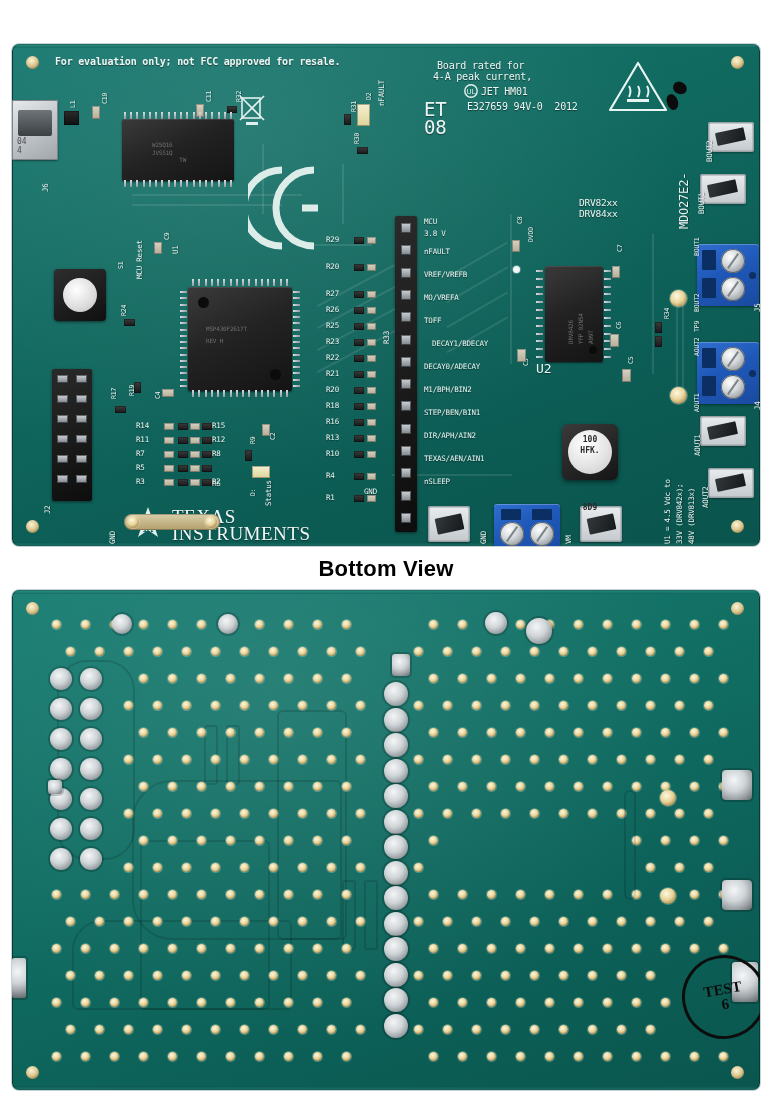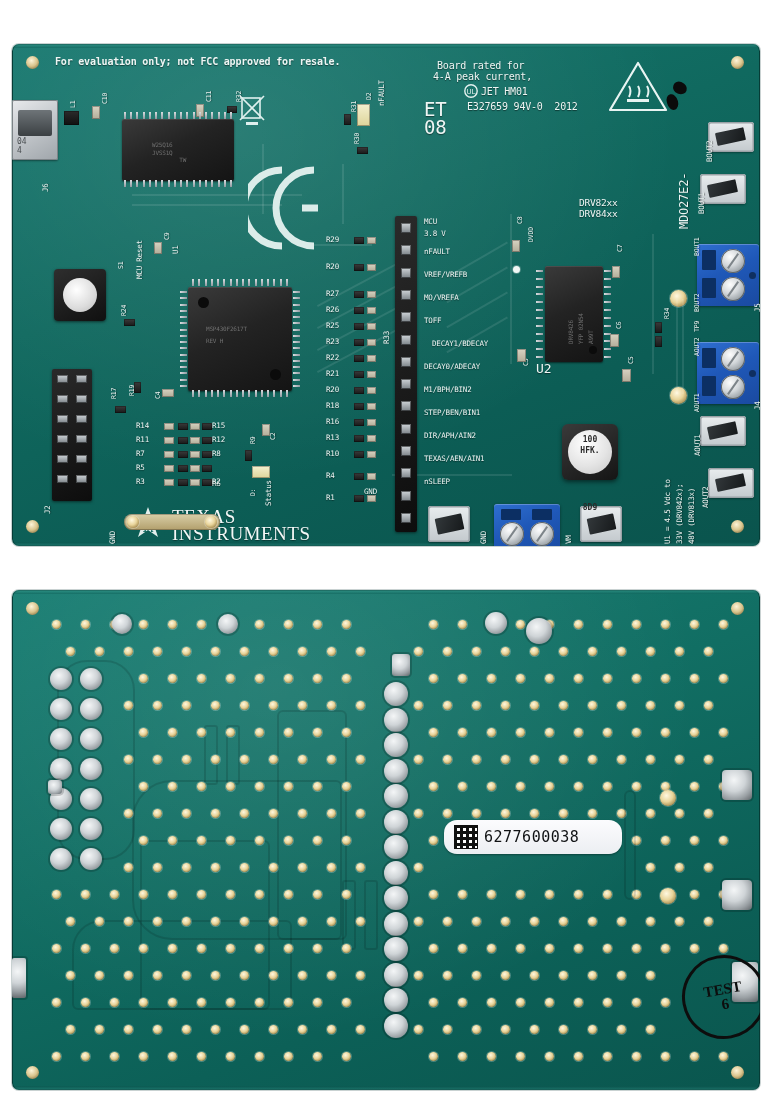--- a/index.html
+++ b/index.html
@@ -787,20 +787,21 @@
       <div class="term-slot" style="left:38px;top:5px;width:20px;height:11px;"></div>
       <div class="screw" style="left:6px;top:18px;width:24px;height:24px;"></div>
       <div class="screw" style="left:36px;top:18px;width:24px;height:24px;"></div>
 
     </div>
     <div class="silk rot90 sm" style="left:553px;top:500px;">VM</div>
     <div class="tp" style="left:568px;top:462px;width:42px;height:36px;"></div>
 
   </div>
 
+  <div class="view-title" id="title-bottom">Bottom View</div>
 
   <div class="board" id="board-bottom">
     <div class="edge-lt"></div>
     <div class="edge-lb"></div>
 
     <div class="cu-outline" style="left:120px;top:190px;width:210px;height:160px;border-radius:40px 6px 6px 40px;"></div>
     <div class="cu-outline" style="left:128px;top:250px;width:130px;height:170px;border-radius:6px;"></div>
     <div class="cu-outline" style="left:265px;top:120px;width:70px;height:230px;border-radius:6px;"></div>
     <div class="cu-outline" style="left:192px;top:135px;width:14px;height:60px;"></div>
     <div class="cu-outline" style="left:214px;top:135px;width:14px;height:60px;"></div>
@@ -1194,24 +1195,20 @@
     <div class="sld-pad" style="left:710px;top:180px;width:30px;height:30px;border-radius:4px;"></div>
     <div class="sld-pad" style="left:710px;top:290px;width:30px;height:30px;border-radius:4px;"></div>
     <div class="pad-hole" style="left:648px;top:200px;width:16px;height:16px;"></div>
     <div class="pad-hole" style="left:648px;top:298px;width:16px;height:16px;"></div>
     <div class="sld-pad" style="left:36px;top:190px;width:14px;height:14px;border-radius:3px;"></div>
     <div class="cu-outline" style="left:612px;top:200px;width:12px;height:110px;border-radius:6px;"></div>
     <div class="sld-pad" style="left:720px;top:372px;width:26px;height:40px;border-radius:3px;"></div>
 
     <div class="sld-pad" style="left:0px;top:368px;width:14px;height:40px;border-radius:2px;"></div>
 
-    <div class="serial-label" style="left:432px;top:230px;width:178px;height:34px;">
-      <div class="dmx"></div>
-      <span>6277600038</span>
-    </div>
 
     <div class="ink-stamp" style="left:670px;top:365px;width:84px;height:84px;">
       <div>TEST</div>
       <div>6</div>
     </div>
   </div>
 
 </div>
 
 </body></html>

